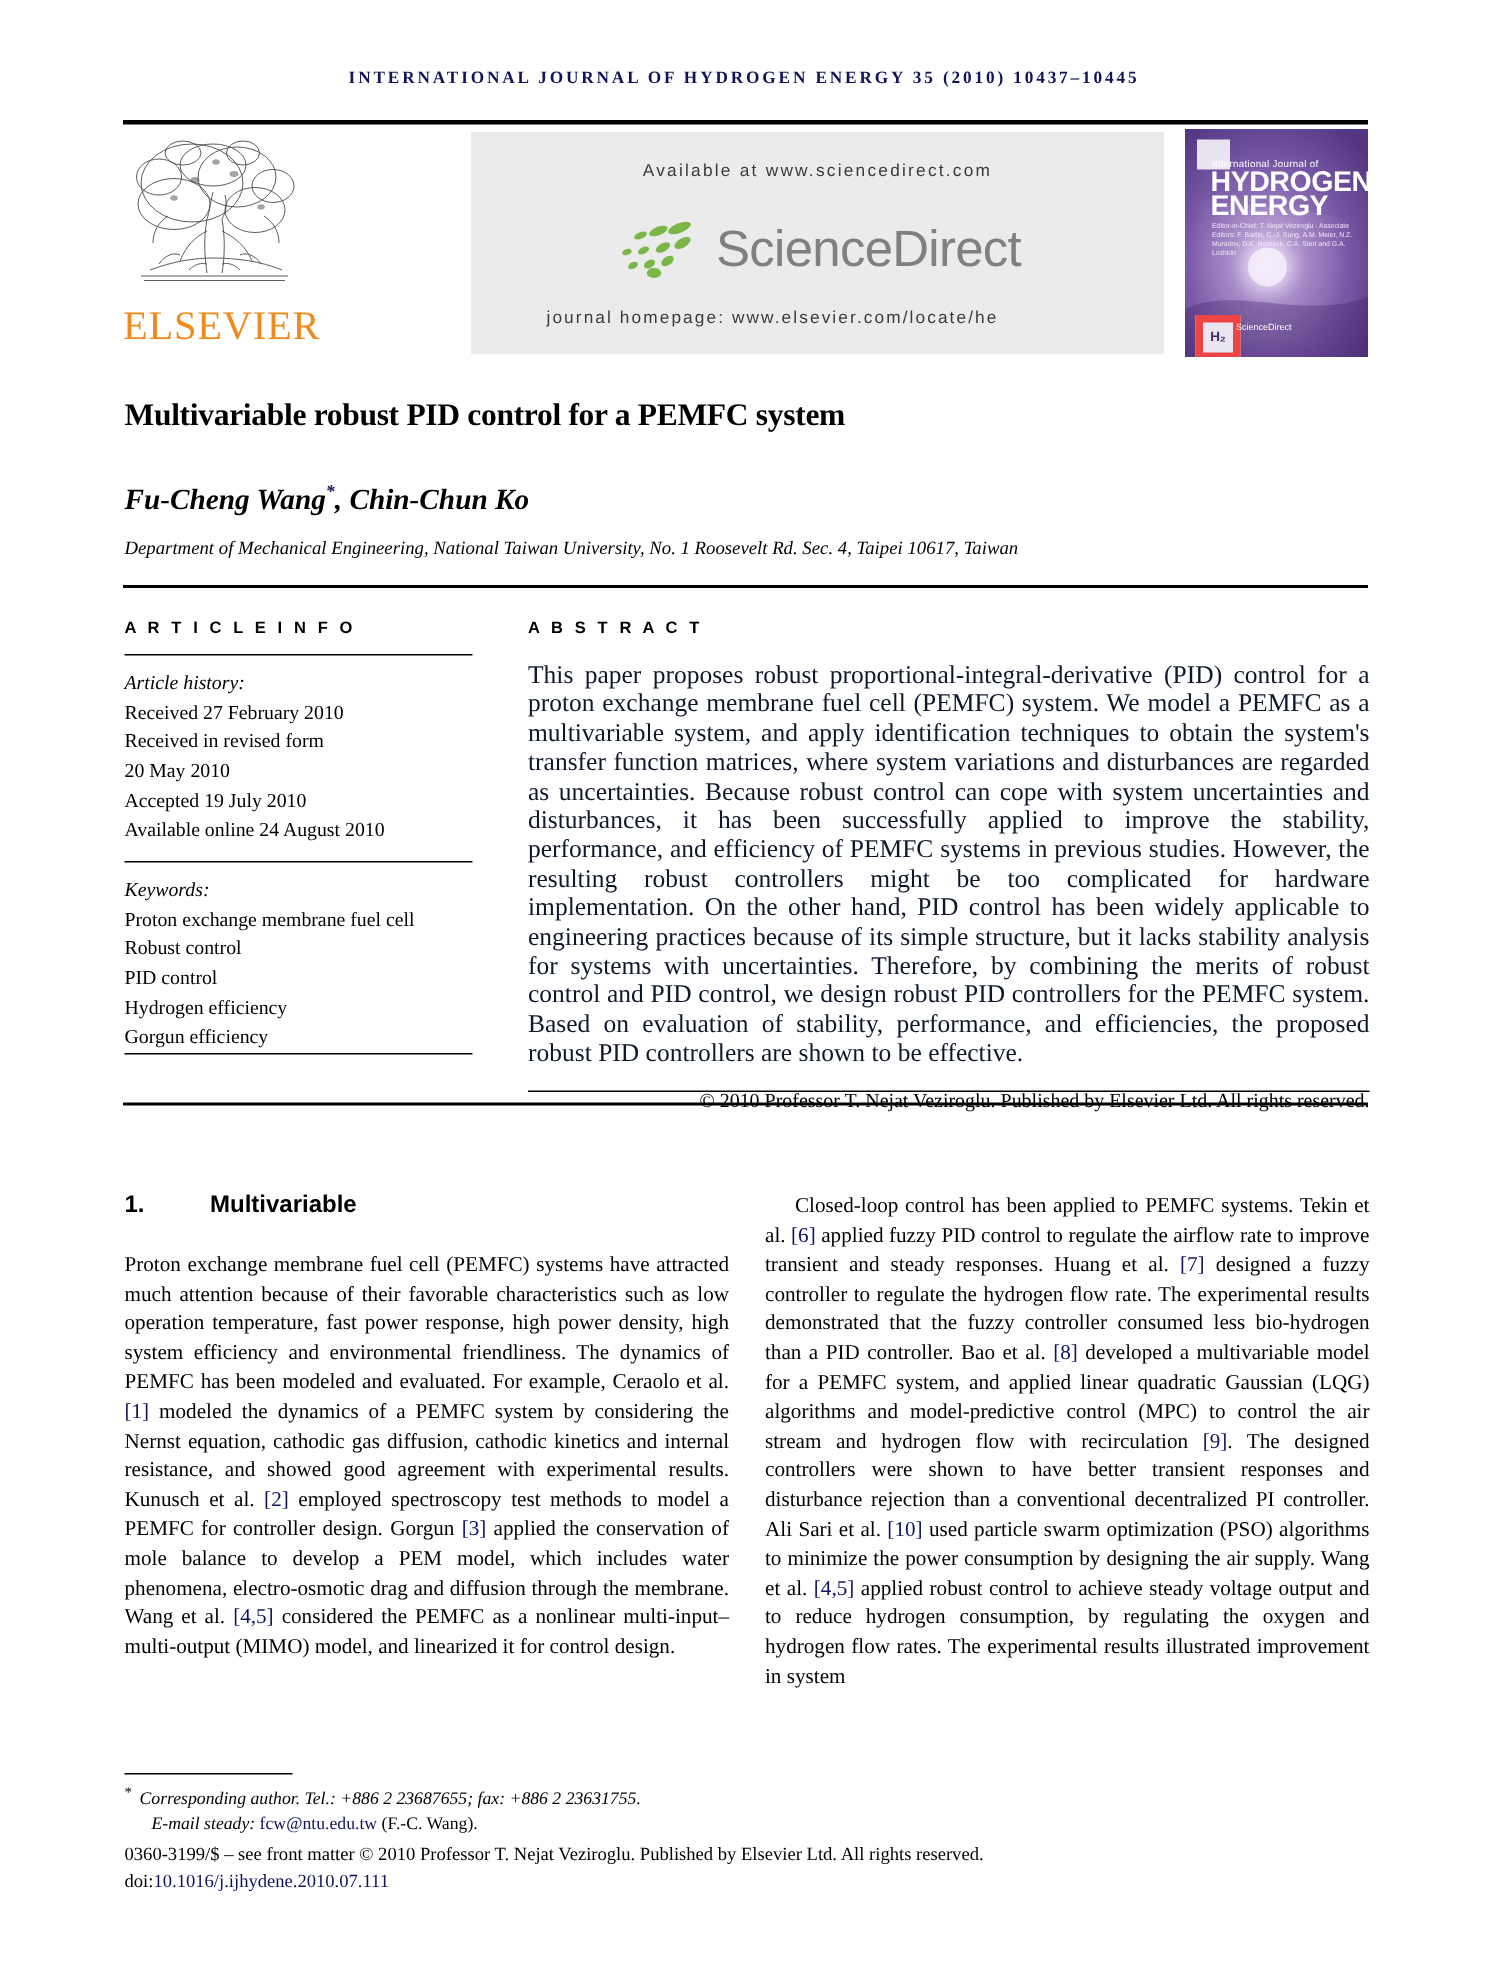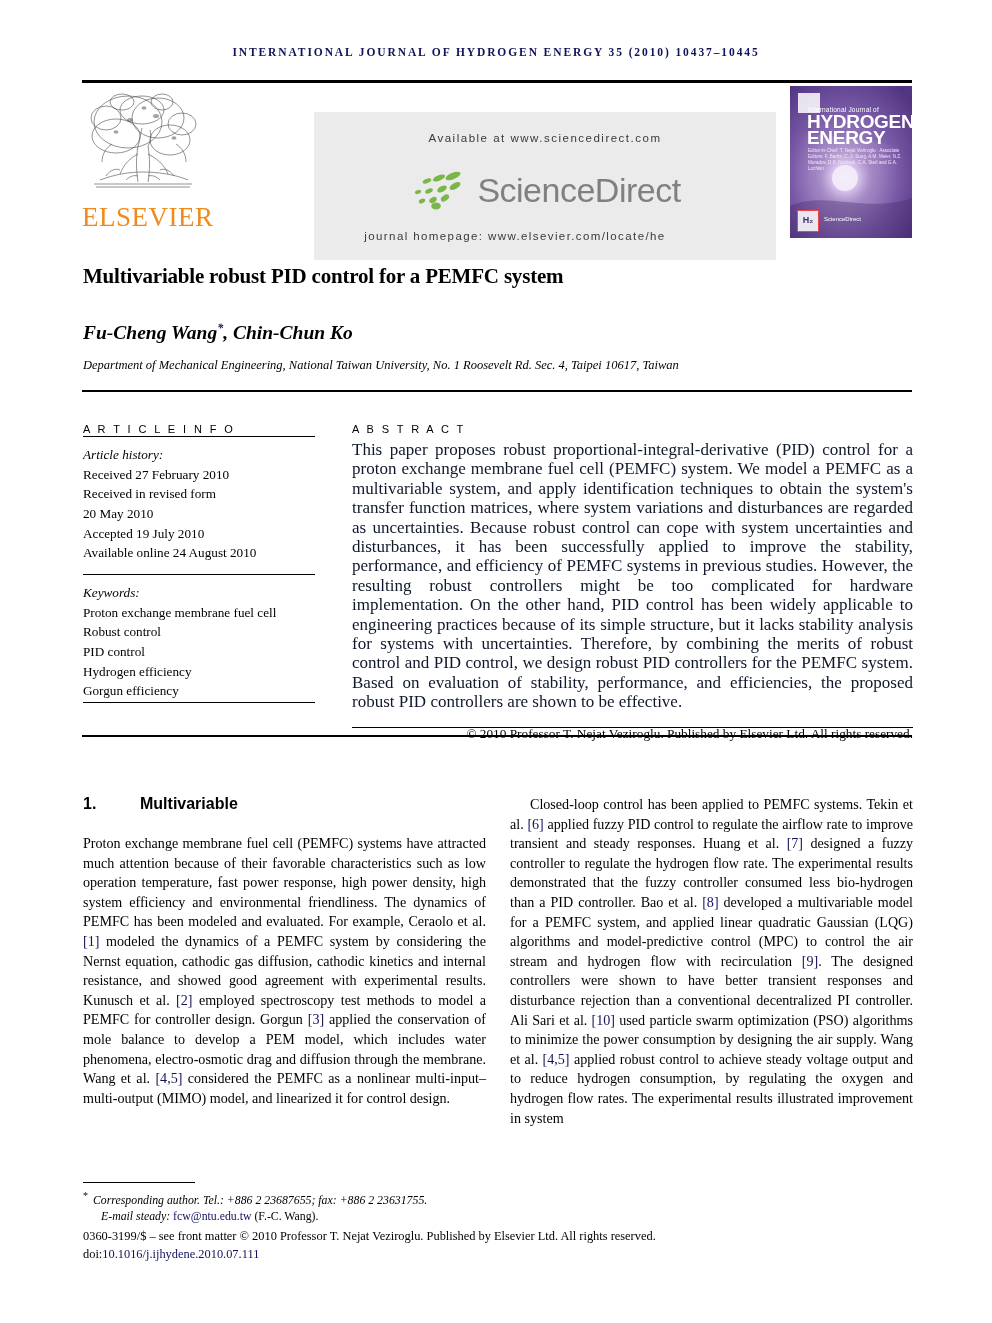--- a/index.html
+++ b/index.html
@@ -75,21 +75,20 @@
     letter-spacing: 0.5px;
     color: #f08a1c;
   }
 
   .sd-banner {
     position: absolute;
     left: 232px; top: 2px;
     width: 462px;
     height: 148px;
     background: #ebebeb;
-    margin-top: 24px;
   }
   .sd-avail {
     position: absolute;
     left: 0; top: 20px;
     width: 462px;
     text-align: center;
     font-family: "Liberation Sans", sans-serif;
     font-size: 11.5px;
     letter-spacing: 1.5px;
     color: #3a3a3a;
@@ -164,21 +163,21 @@
     left: 34px; top: 130px;
     font-family: "Liberation Sans", sans-serif;
     font-size: 6px;
     color: #ffffff;
   }
   .cover-h2badge {
     position: absolute;
     left: 7px; top: 124px;
     width: 20px; height: 20px;
     background: #e9e6f2;
-    border: 1px solid #ef4444;
+    border: 5px solid #ef4444;
   }
   .cover-h2badge span {
     display: block;
     text-align: center;
     font-family: "Liberation Sans", sans-serif;
     font-size: 9px;
     font-weight: bold;
     color: #3d2f66;
     line-height: 19px;
   }
@@ -229,24 +228,24 @@
     position: absolute;
     left: 82px; top: 390px;
     width: 830px;
     height: 2.2px;
     background: #000;
   }
 
   
   .info-head, .abstract-head {
     position: absolute;
-    top: 423px;
+    top: 413px;
     font-family: "Liberation Sans", sans-serif;
     font-size: 11px;
-    font-weight: normal;
+    font-weight: bold;
     letter-spacing: 2.4px;
     color: #000;
   }
   .info-head { left: 83px; }
   .abstract-head { left: 352px; }
 
   .info-col {
     position: absolute;
     left: 83px; top: 436px;
     width: 232px;

